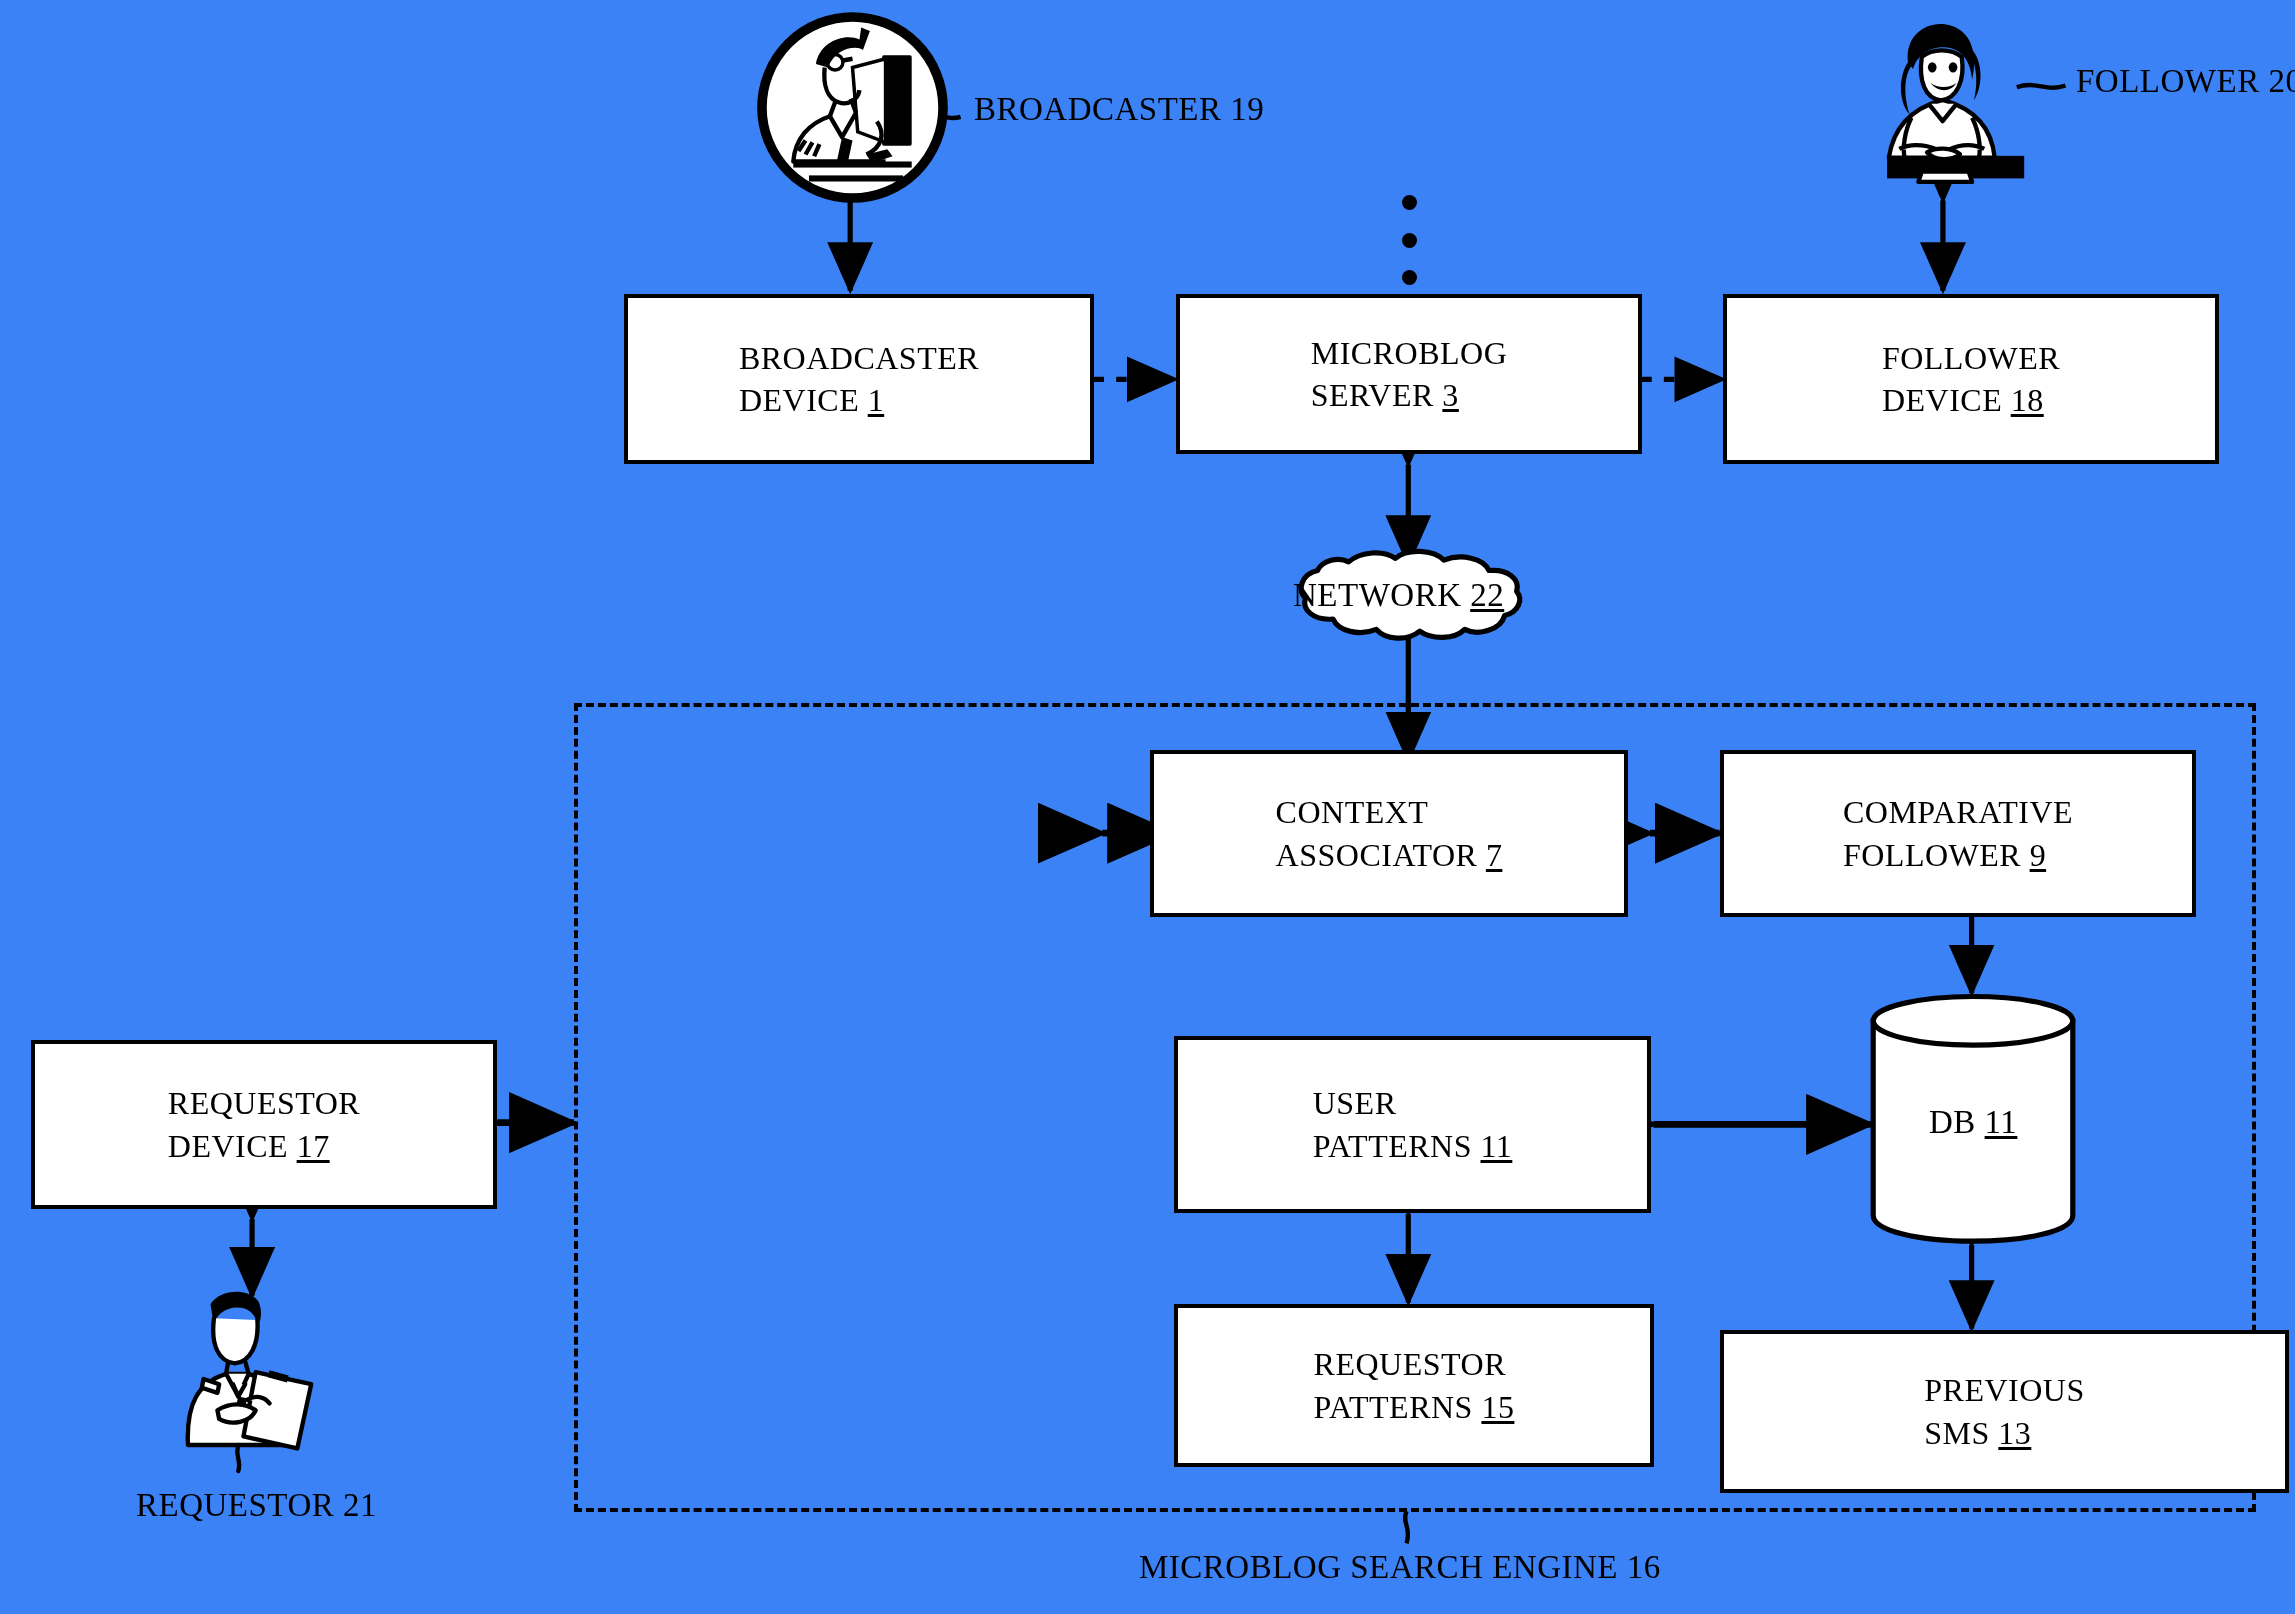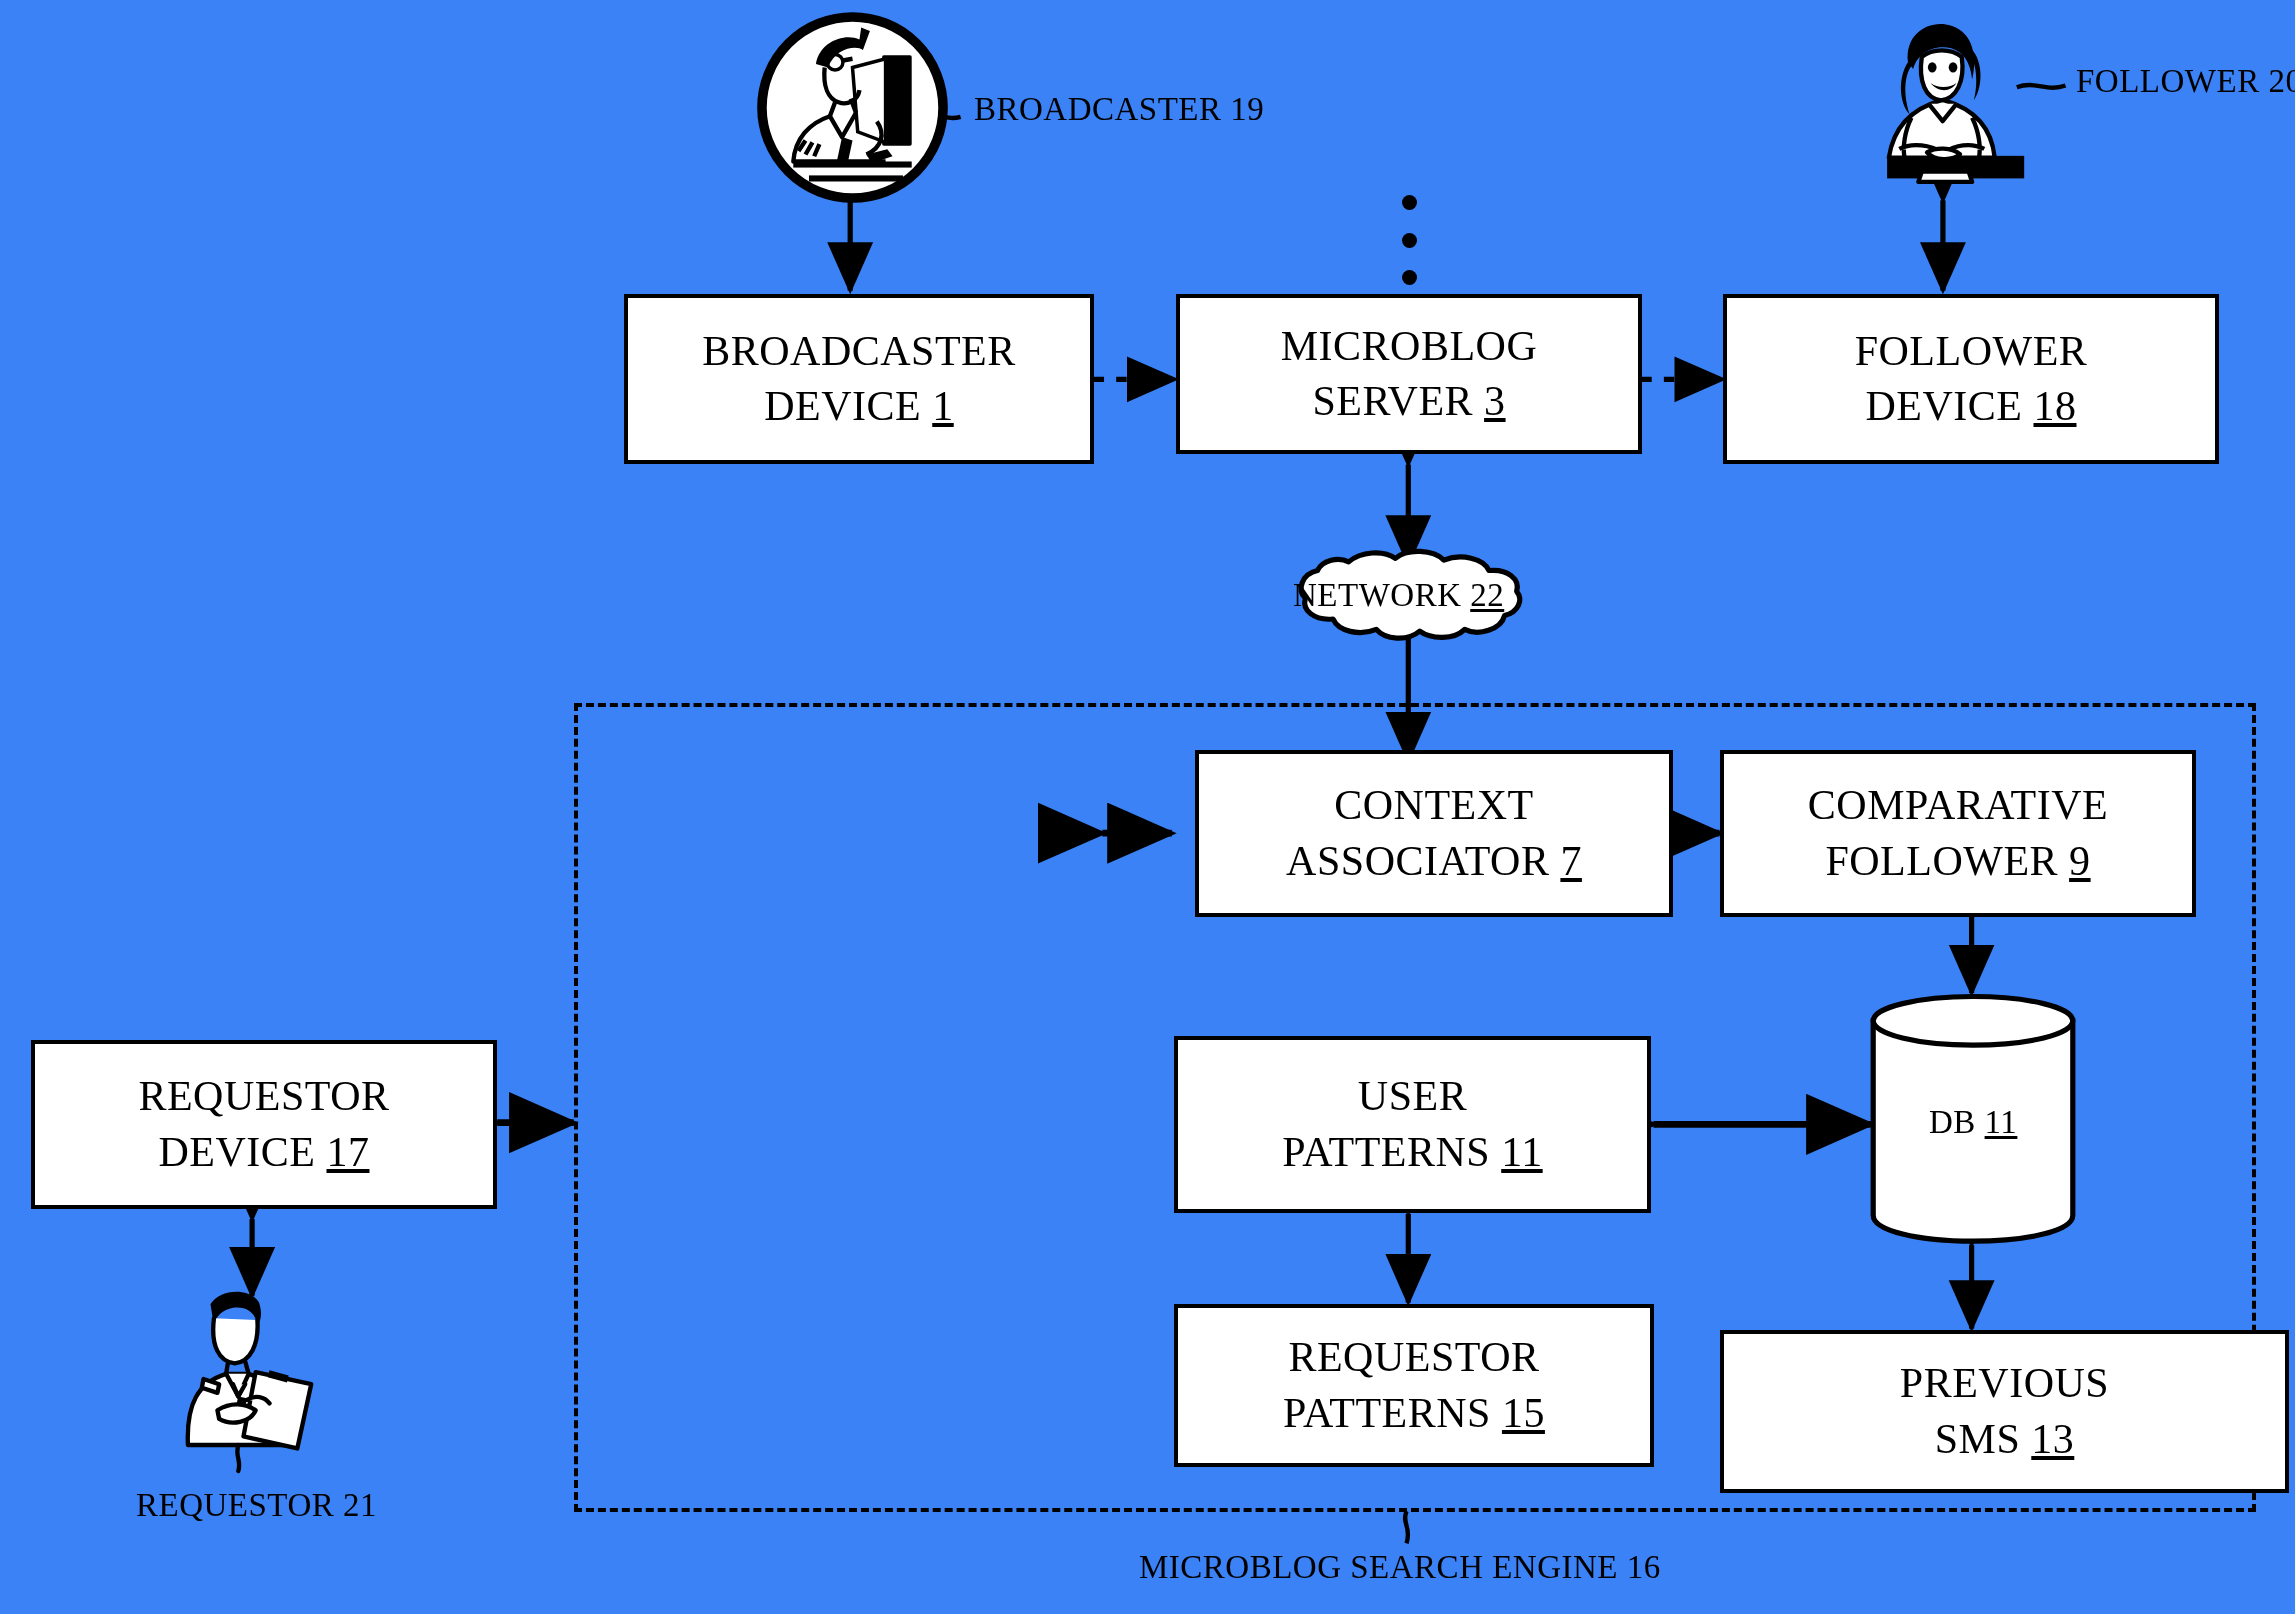--- a/index.html
+++ b/index.html
@@ -21,23 +21,22 @@
 
   
   .node-box {
     position: absolute;
     box-sizing: border-box;
     border: 4.3px solid #000;
     background: #fff;
     display: flex;
     align-items: center;
     justify-content: center;
-    text-align: center;
     line-height: 1.32;
-    font-size: 42px;
+    font-size: 32px;
     letter-spacing: 0.5px;
   }
   .node-box .lbl { display: block; padding: 0 8.7px; }
   .node-box .l1, .node-box .l2 { display: block; white-space: nowrap; }
 
   
   u.ref { text-decoration: underline; text-underline-offset: 2.6px; }
 
   
   .dashed-region {
@@ -300,21 +299,21 @@
   </svg>
   <div class="plain-label" style="left:1293px; top:577px;">
     <span>NETWORK </span><u class="ref">22</u>
   </div>
 
   <div class="dashed-region" style="left:574px; top:703px; width:1682px; height:809px;"></div>
 
   <div class="plain-label" style="left:1139px; top:1549px;">MICROBLOG SEARCH ENGINE 16</div>
 
 
-  <div class="node-box" style="left:1195px; top:750px; width:478px; height:167px;">
+  <div class="node-box" style="left:1150px; top:750px; width:478px; height:167px;">
     <span class="lbl">
       <span class="l1">CONTEXT</span>
       <span class="l2"><span>ASSOCIATOR </span><u class="ref">7</u></span>
     </span>
   </div>
 
   <div class="node-box" style="left:1720px; top:750px; width:476px; height:167px;">
     <span class="lbl">
       <span class="l1">COMPARATIVE</span>
       <span class="l2"><span>FOLLOWER </span><u class="ref">9</u></span>

